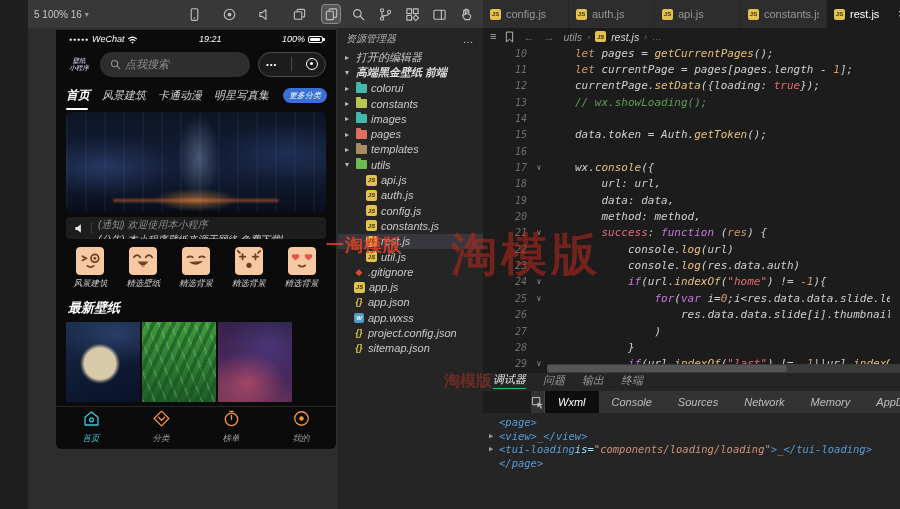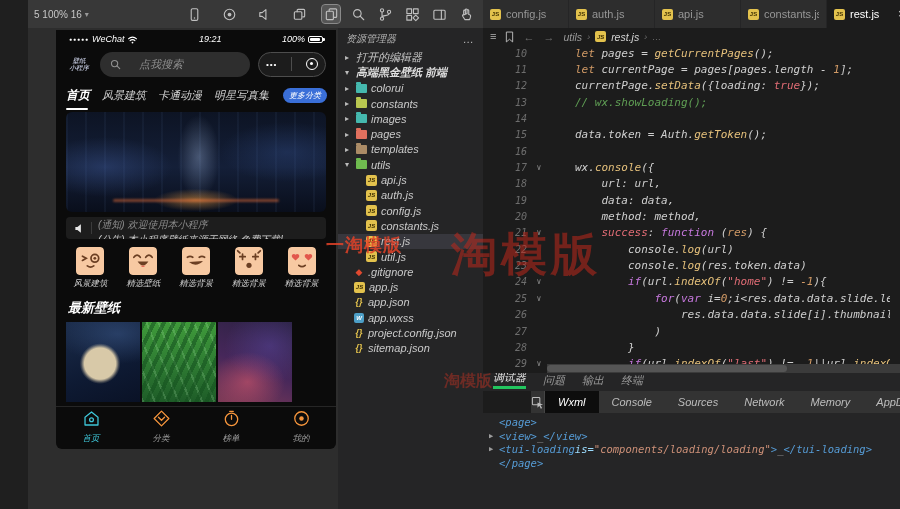--- a/index.html
+++ b/index.html
@@ -38,21 +38,21 @@
   .statusbar { height:16px; display:flex; align-items:center; justify-content:space-between; padding:2px 13px 0 13px; font-size:9px; color:#fff; }
   .sb-left { display:flex; align-items:center; gap:3px; }
   .sb-dots { font-size:5px; letter-spacing:1px; }
   .sb-carrier { font-size:9px; }
   .sb-right { display:flex; align-items:center; gap:3px; }
   .batt { width:15px; height:7px; border:1px solid #fff; border-radius:2px; position:relative; }
   .batt::before { content:""; position:absolute; left:1px; top:1px; bottom:1px; width:10px; background:#fff; border-radius:1px; }
   .batt::after { content:""; position:absolute; right:-3px; top:1.5px; width:2px; height:3px; background:#fff; border-radius:0 1px 1px 0; }
   .phead { height:36px; display:flex; align-items:center; padding:0 10px; gap:8px; }
   .logo { width:26px; line-height:1.1; font-size:6.5px; color:#dfe6ff; text-align:center; white-space:nowrap; }
-  .searchpill { flex:1; height:25px; background:#2e2e2e; border-radius:13px; display:flex; align-items:center; gap:18px; padding:0 10px; color:#8f8f8f; font-size:11px; }
+  .searchpill { flex:1; height:25px; background:#2e2e2e; border-radius:13px; display:flex; align-items:center; gap:4px; padding:0 10px; color:#8f8f8f; font-size:11px; }
   .capsule { width:68px; height:25px; border:1px solid #4d4d4d; background:#1c1c1c; border-radius:13px;
              display:flex; align-items:center; justify-content:space-around; }
   .cap-div { width:1px; height:14px; background:#4d4d4d; }
   .cap-more { color:#fff; font-size:8px; letter-spacing:1px; }
   .cap-target { width:12px; height:12px; border:1.4px solid #fff; border-radius:50%; position:relative; }
   .cap-target::after { content:""; position:absolute; left:3px; top:3px; width:3.2px; height:3.2px; background:#fff; border-radius:50%; }
   .ptabs { height:26px; display:flex; align-items:center; gap:12px; padding:0 10px; }
   .ptab { font-size:11px; color:#d2d2d2; position:relative; white-space:nowrap; }
   .ptab.active { color:#fff; font-weight:bold; font-size:12px; }
   .ptab.active::after { content:""; position:absolute; left:0; right:2px; bottom:-6px; height:2px; background:#fff; border-radius:1px; }
@@ -123,21 +123,21 @@
   .fold { width:16px; min-width:16px; text-align:center; color:#8a8a8a; font-size:8px; }
   .cl pre { margin:10px; flex:1; overflow:hidden; white-space:pre; font:inherit; padding-left:18px; }
   .tk-d { color:#d19a66; } .tk-k { color:#c678dd; } .tk-f { color:#e5c07b; }
   .tk-s { color:#e06c75; } .tk-n1 { color:#d19a66; } .tk-c { color:#5f9e54; }
   .tk-p { color:#cfcfcf; } .tk-r { color:#e06c75; }
   .hscroll { position:absolute; left:64px; right:0; bottom:0; height:9px; background:#3b3b3b; }
   .hscroll .hthumb { position:absolute; left:0; top:1px; bottom:1px; width:68%; background:#555; border-radius:4px; }
   
   .dbg-t1 { height:18px; display:flex; align-items:flex-end; gap:17px; padding:0 10px 2px 10px; background:#252526; font-size:11px; color:#9a9a9a; }
   .dbg-t1 .dt { padding-bottom:1px; }
-  .dbg-t1 .dt.active { color:#ececec; border-bottom:3px solid #22c55e; }
+  .dbg-t1 .dt.active { color:#ececec; border-bottom:1px solid #22c55e; }
   .dbg-t2 { height:22px; background:#333; display:flex; align-items:stretch; font-size:11px; color:#bdbdbd;margin-left:48px; }
   .insp { width:27px; display:flex; align-items:center; justify-content:center; border-right:1px solid #454545; }
   .dt2 { display:flex; align-items:center; padding:0 13px; white-space:nowrap; }
   .dt2.active { background:#0d0d0d; color:#fff; }
   .wxml { flex:1; background:#252526; font-family:"DejaVu Sans Mono","Liberation Mono",monospace; font-size:10.5px; padding-top:3px; overflow:hidden; }
   .wl { line-height:13.5px; padding-left:6px; white-space:nowrap; display:flex; align-items:center; }
   .wl .arr { width:10px; min-width:10px; color:#9c9c9c; font-size:7px; }
   .wl .noarr { width:10px; min-width:10px; }
   .tk-t { color:#569cd6; } .tk-a { color:#9cdcfe; } .tk-q { color:#ce9178; } .tk-g { color:#9c9c9c; }
   
@@ -583,21 +583,21 @@
             <pre><span class="tk-r">    success</span><span class="tk-p">: </span><span class="tk-k">function</span><span class="tk-p"> (</span><span class="tk-n1">res</span><span class="tk-p">) {</span></pre>
           </div>
           <div class="cl">
             <span class="ln">22</span>
             <span class="fold"></span>
             <pre><span class="tk-p">        console.</span><span class="tk-f">log</span><span class="tk-p">(url)</span></pre>
           </div>
           <div class="cl">
             <span class="ln">23</span>
             <span class="fold"></span>
-            <pre><span class="tk-p">        console.</span><span class="tk-f">log</span><span class="tk-p">(res.token.data)</span></pre>
+            <pre><span class="tk-p">        console.</span><span class="tk-f">log</span><span class="tk-p">(res.data.auth)</span></pre>
           </div>
           <div class="cl">
             <span class="ln">24</span>
             <span class="fold">∨</span>
             <pre><span class="tk-k">        if</span><span class="tk-p">(url.</span><span class="tk-f">indexOf</span><span class="tk-p">(</span><span class="tk-s">"home"</span><span class="tk-p">) != </span><span class="tk-n1">-1</span><span class="tk-p">){</span></pre>
           </div>
           <div class="cl">
             <span class="ln">25</span>
             <span class="fold">∨</span>
             <pre><span class="tk-k">            for</span><span class="tk-p">(</span><span class="tk-k">var</span><span class="tk-p"> i=</span><span class="tk-n1">0</span><span class="tk-p">;i&lt;res.data.data.slide.length;i++){</span></pre>

